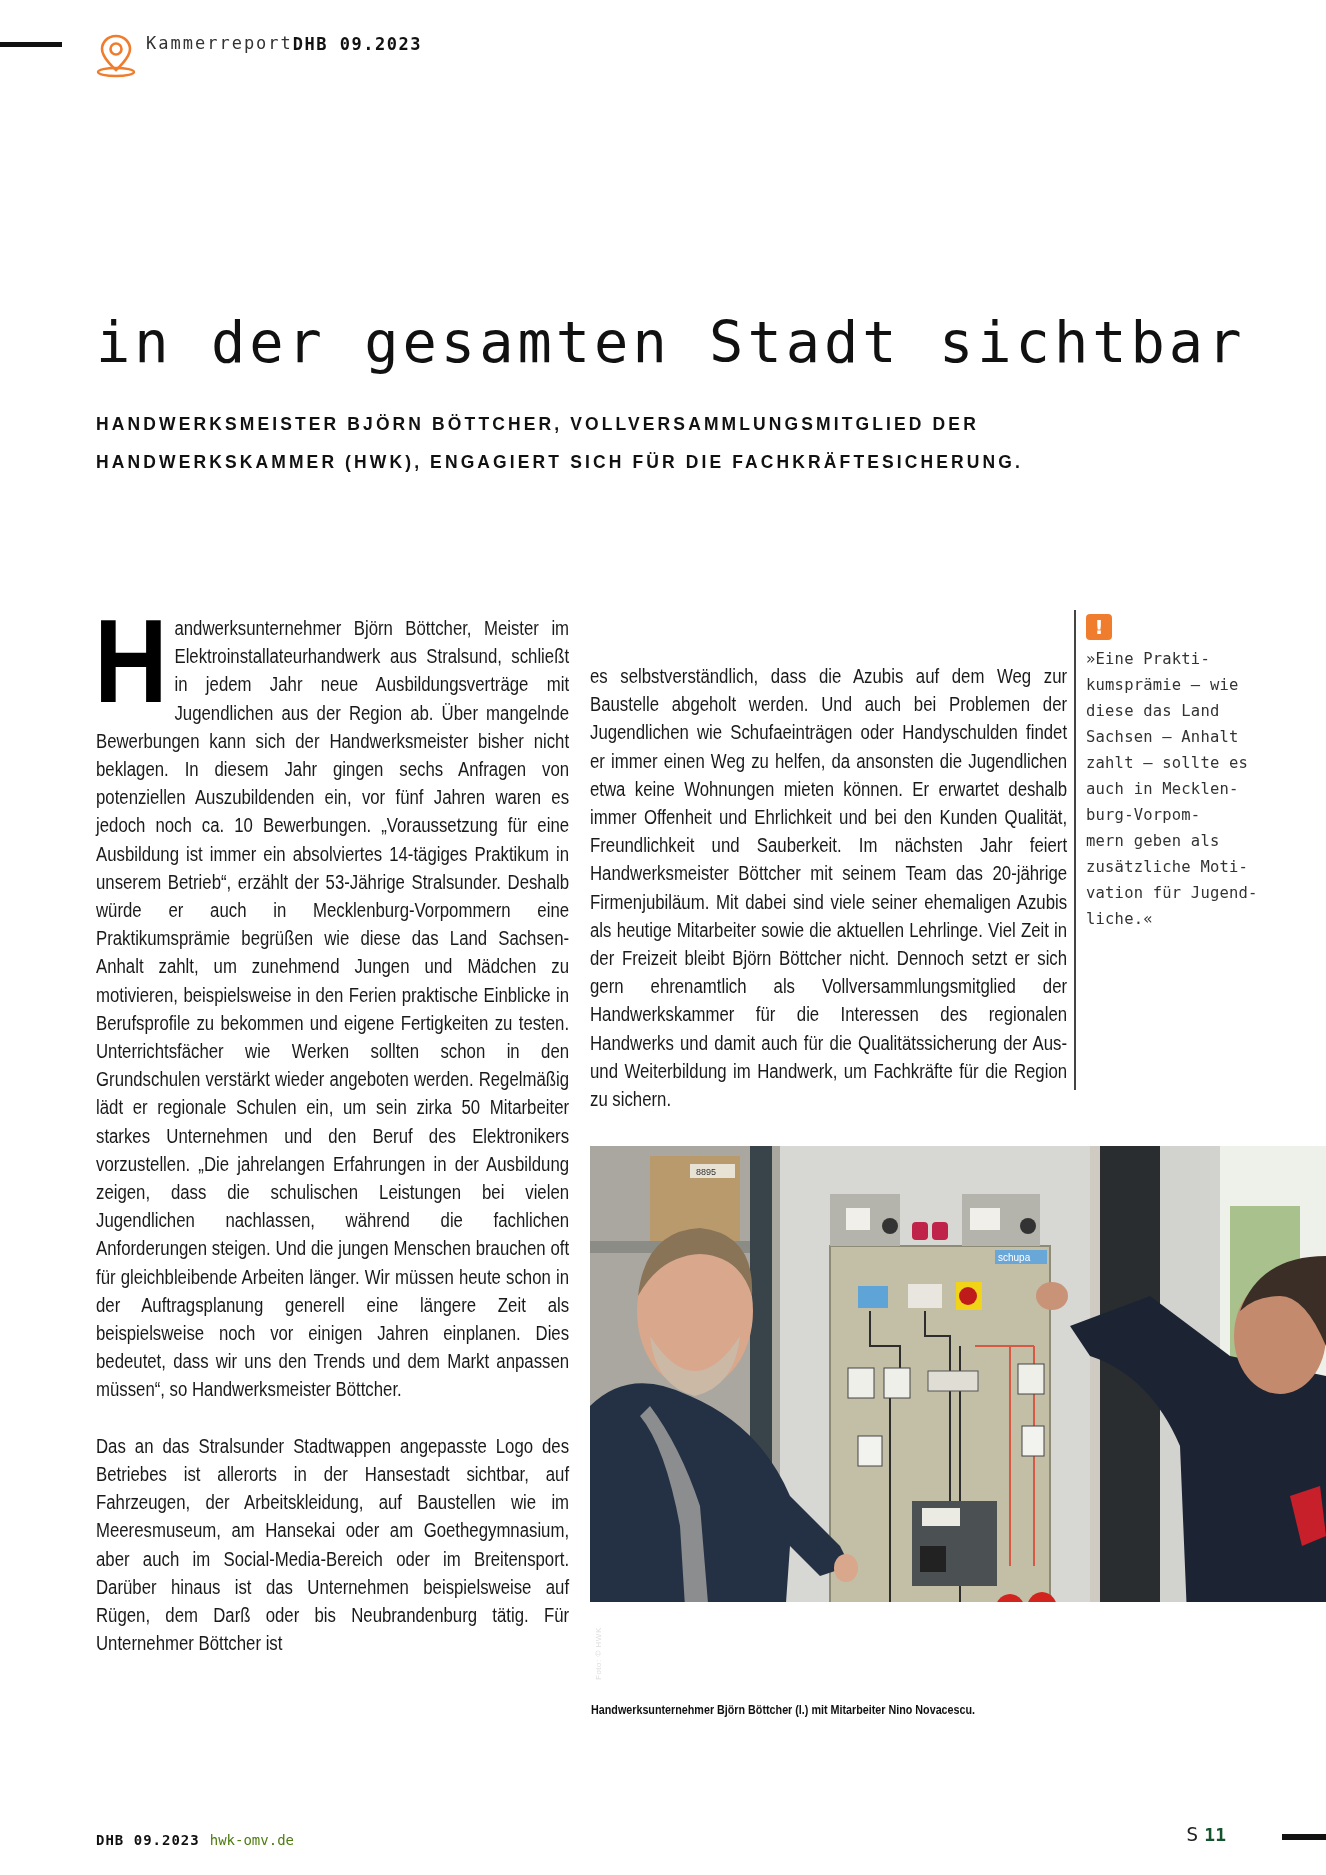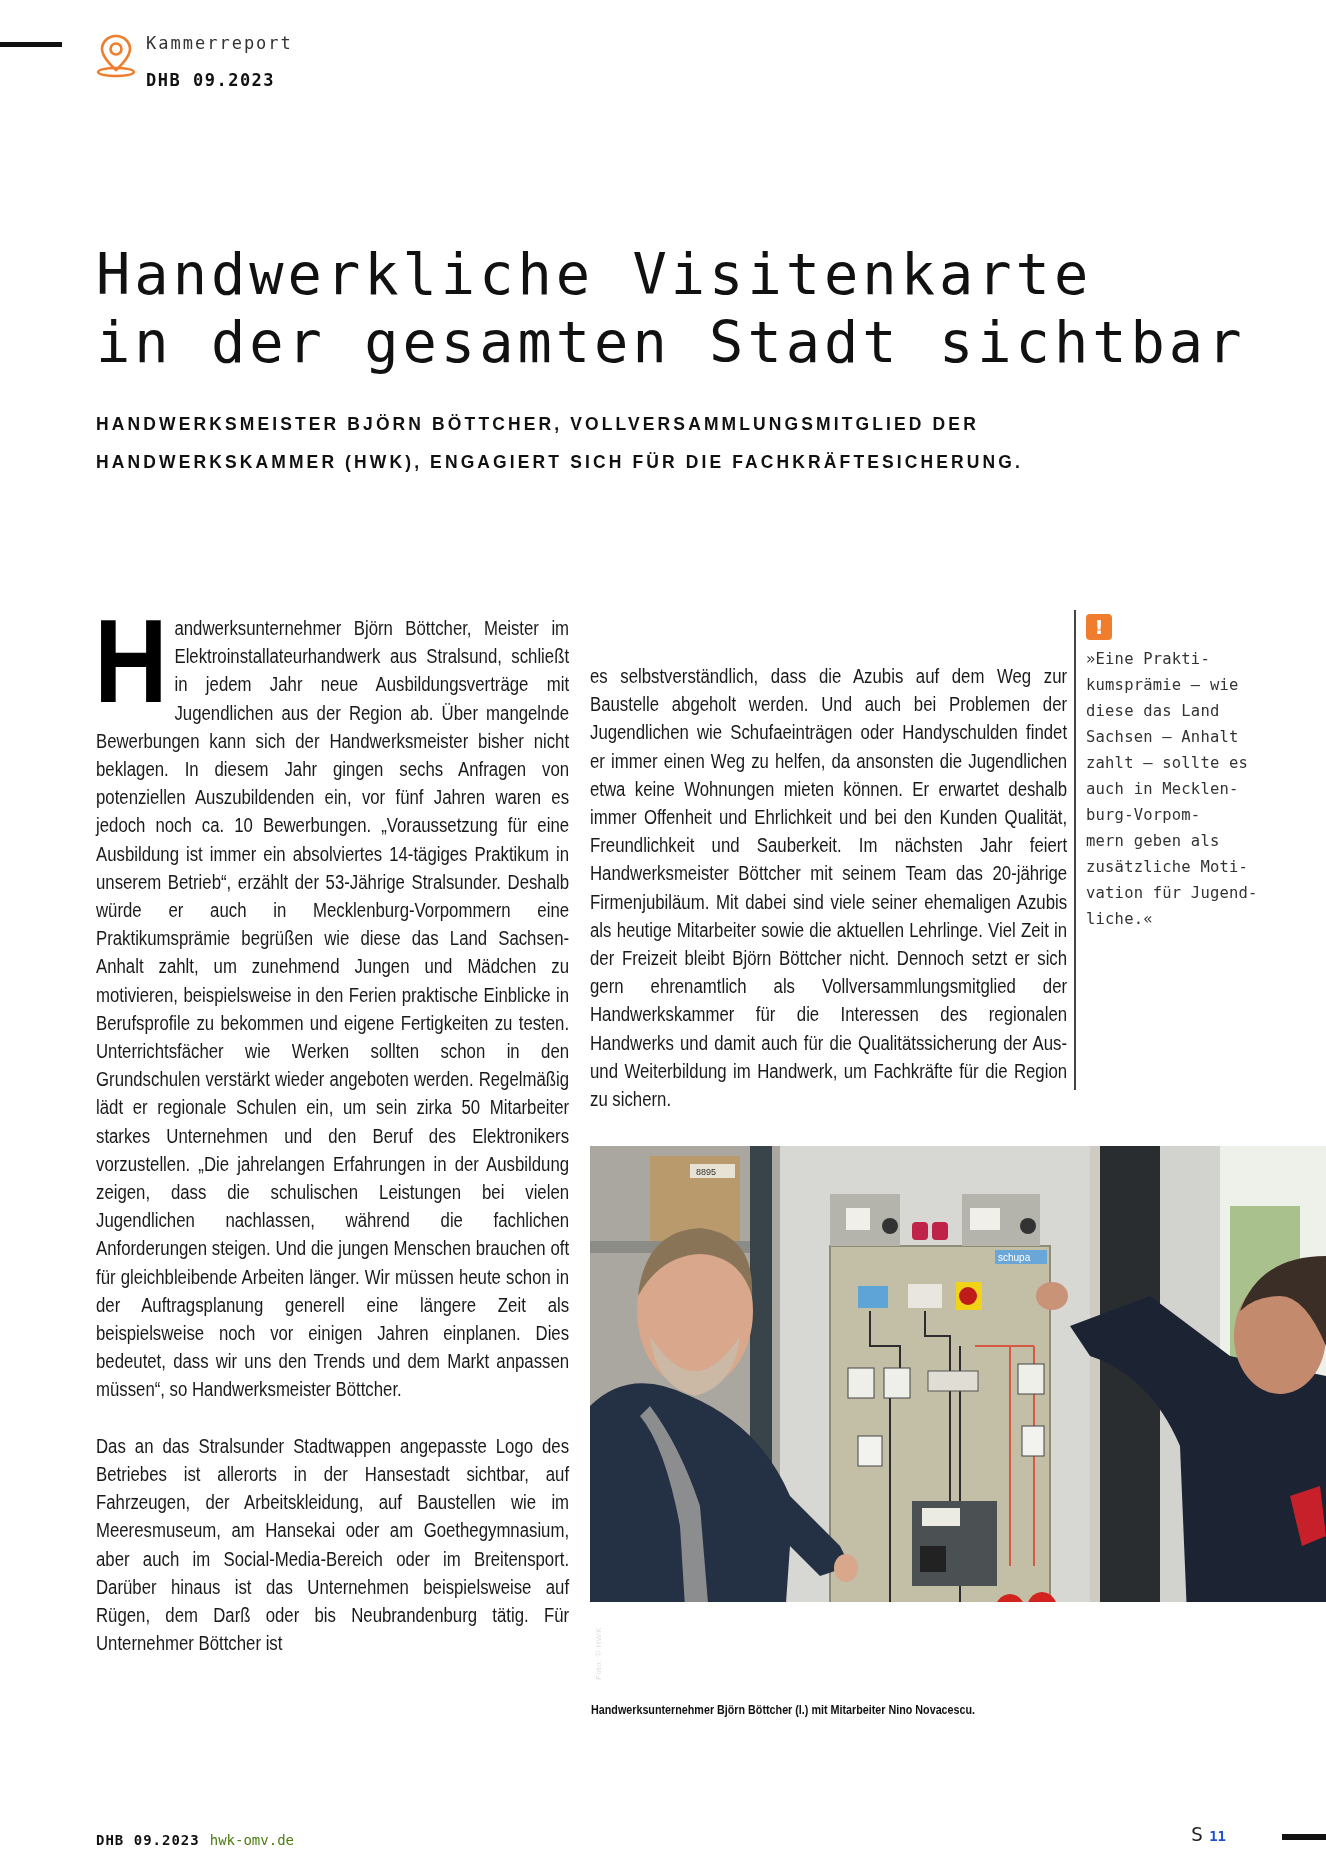--- a/index.html
+++ b/index.html
@@ -2,21 +2,21 @@
 <html><head>
 <meta charset="utf-8">
 <style>
   * { box-sizing: border-box; margin: 0; padding: 0; }
   html, body { width: 1326px; height: 1875px; background: #ffffff; }
   body { position: relative; overflow: hidden; color: #111; font-family: "Liberation Sans", sans-serif; }
 
   .top-rule { position: absolute; left: 0; top: 42px; width: 62px; height: 5px; background: #111; }
   .header { position: absolute; left: 96px; top: 32px; display: flex; align-items: flex-start; gap: 10px; }
   .header .pin { width: 40px; height: 48px; }
-  .header .ttl { display: flex; flex-direction: column; gap: 14px; }
+  .header .ttl { display: flex; flex-direction: row; }
   .header .kicker { font-family: "DejaVu Sans Mono", monospace; font-size: 17px; letter-spacing: 2px; color: #333; line-height: 22px; }
   .header .issue { font-family: "DejaVu Sans Mono", monospace; font-weight: bold; font-size: 17px; letter-spacing: 1.5px; color: #111; line-height: 24px; }
 
   .headline { position: absolute; left: 96px; top: 240px; width: 1150px; font-family: "DejaVu Sans Mono", monospace; font-size: 57px; letter-spacing: 4px; line-height: 68px; font-weight: normal; color: #111; }
   .subhead { position: absolute; left: 96px; top: 405px; width: 1100px; font-family: "Liberation Sans Narrow", "Liberation Sans", sans-serif; font-weight: bold; font-size: 19px; letter-spacing: 3.4px; line-height: 38px; color: #111; transform: scaleX(0.92); transform-origin: left top; }
 
   .col { position: absolute; font-family: "Liberation Sans", sans-serif; font-size: 19.5px; line-height: 28.2px; color: #1a1a1a; text-align: justify; hyphens: manual; }
   .col-left { left: 96px; top: 614px; width: 473px; }
   .col-mid { left: 590px; top: 614px; width: 477px; margin-top: 48px; }
   .col p { transform: scaleX(0.86); transform-origin: left top; width: 116.3%; }
@@ -32,42 +32,42 @@
   .photo { position: absolute; left: 590px; top: 1146px; width: 736px; height: 456px; overflow: hidden; background: #c9c6bd; }
   .photo svg { display: block; }
   .photo-credit { position: absolute; left: 594px; top: 1680px; transform: rotate(-90deg); transform-origin: left top; font-family: "Liberation Sans", sans-serif; font-size: 8px; color: #ddd; letter-spacing: 0.5px; }
   .caption { position: absolute; left: 591px; top: 1703px; font-family: "Liberation Sans", sans-serif; font-weight: bold; font-size: 12.5px; color: #111; transform: scaleX(0.86); transform-origin: left top; }
 
   .footer { position: absolute; left: 96px; top: 1832px; display: flex; align-items: baseline; gap: 10px; }
   .footer .f-issue { font-family: "DejaVu Sans Mono", monospace; font-weight: bold; font-size: 14px; letter-spacing: 1px; color: #111; }
   .footer .f-url { font-family: "DejaVu Sans Mono", monospace; font-size: 14px; color: #4d7c0f; }
   .pagenum { position: absolute; right: 100px; top: 1822px; display: flex; align-items: baseline; gap: 6px; }
   .pagenum .s { font-family: "DejaVu Sans Mono", monospace; font-size: 20px; color: #222; }
-  .pagenum .n { font-family: "DejaVu Sans Mono", monospace; font-weight: bold; font-size: 14px; color: #1d4ed8; }
+  .pagenum .n { font-family: "DejaVu Sans Mono", monospace; font-weight: bold; font-size: 18px; color: #14532d; }
   .bottom-rule { position: absolute; right: 0; top: 1834px; width: 44px; height: 6px; background: #111; }
 </style>
 </head>
 <body>
 
 <div class="top-rule"></div>
 
 <div class="header">
   <svg class="pin" viewBox="0 0 40 48">
     <path d="M20 4 C11 4 6 11 6 17 C6 26 20 38 20 38 C20 38 34 26 34 17 C34 11 29 4 20 4 Z" fill="none" stroke="#ef7d2d" stroke-width="2.6"></path>
     <circle cx="20" cy="17" r="5.5" fill="none" stroke="#ef7d2d" stroke-width="2.6"></circle>
     <ellipse cx="20" cy="40" rx="18" ry="4" fill="none" stroke="#ef7d2d" stroke-width="2.4"></ellipse>
   </svg>
   <div class="ttl">
     <span class="kicker">Kammerreport</span>
     <span class="issue">DHB 09.2023</span>
   </div>
 </div>
 
 <h1 class="headline">
-  <span>Handwerkliche Visitenkarte</span><br>
+  <br>
   <span>in der gesamten Stadt sichtbar</span>
 </h1>
 
 <div class="subhead">
   <span>HANDWERKSMEISTER BJÖRN BÖTTCHER, VOLLVERSAMMLUNGSMITGLIED DER</span><br>
   <span>HANDWERKSKAMMER (HWK), ENGAGIERT SICH FÜR DIE FACHKRÄFTESICHERUNG.</span>
 </div>
 
 <div class="col col-left">
   <p><span class="dropcap">H</span><span>andwerksunternehmer Björn Böttcher, Meister im Elektroinstallateurhandwerk aus Stralsund, schließt in jedem Jahr neue Ausbildungsverträge mit Jugendlichen aus der Regi­on ab. Über mangelnde Bewerbungen kann sich der Handwerksmeister bisher nicht beklagen. In diesem Jahr gingen sechs Anfragen von potenziellen Auszubil­denden ein, vor fünf Jahren waren es jedoch noch ca. 10 Bewerbungen. „Voraussetzung für eine Ausbildung ist immer ein absolviertes 14-tägiges Praktikum in unse­rem Betrieb“, erzählt der 53-Jährige Stralsunder. Des­halb würde er auch in Mecklenburg-Vorpommern eine Praktikumsprämie begrüßen wie diese das Land Sach­sen-Anhalt zahlt, um zunehmend Jungen und Mädchen zu motivieren, beispielsweise in den Ferien praktische Einblicke in Berufsprofile zu bekommen und eigene Fertigkeiten zu testen. Unterrichtsfächer wie Werken sollten schon in den Grundschulen verstärkt wieder an­geboten werden. Regelmäßig lädt er regionale Schulen ein, um sein zirka 50 Mitarbeiter starkes Unternehmen und den Beruf des Elektronikers vorzustellen. „Die jah­relangen Erfahrungen in der Ausbildung zeigen, dass die schulischen Leistungen bei vielen Jugendlichen nachlassen, während die fachlichen Anforderungen steigen. Und die jungen Menschen brauchen oft für gleichbleibende Arbeiten länger. Wir müssen heute schon in der Auftragsplanung generell eine längere Zeit als beispielsweise noch vor einigen Jahren einplanen. Dies bedeutet, dass wir uns den Trends und dem Markt anpassen müssen“, so Handwerksmeister Böttcher.</span></p>

